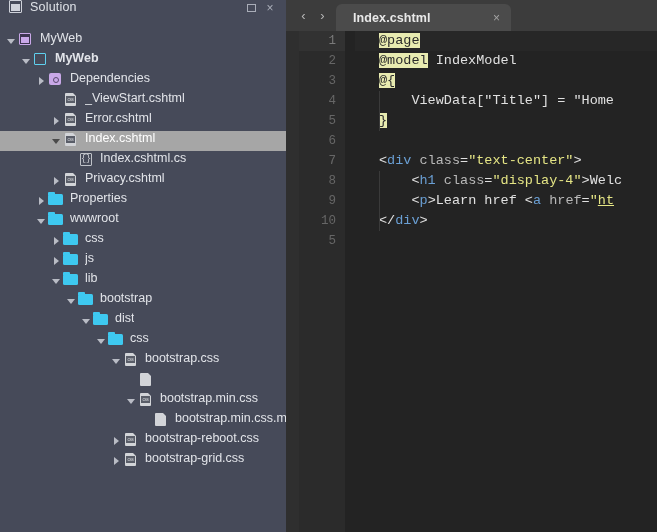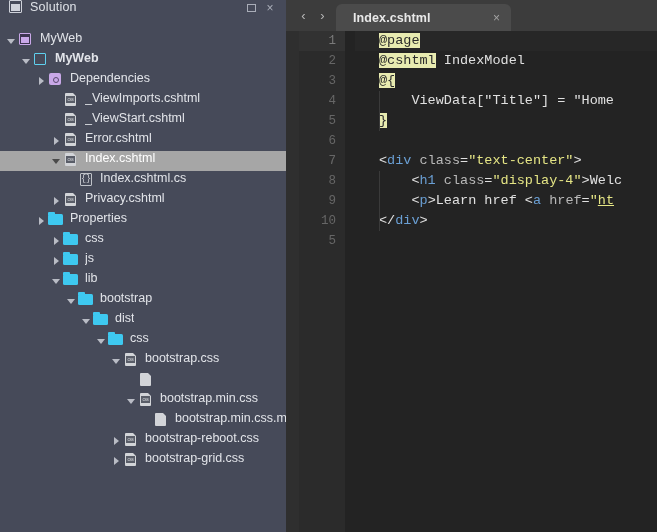--- a/index.html
+++ b/index.html
@@ -286,29 +286,20 @@
           </div>
           <span class="lbl">Dependencies</span>
         </div>
         <div class="row">
           <div style="flex: 0 0 49px; height: 20px;"></div>
           <div class="twisty none"></div>
           <div class="ic ic-file">
             <div class="pg"></div>
             <div class="badge">css</div>
           </div>
-          <span class="lbl">_ViewImports.cshtml</span>
-        </div>
-        <div class="row">
-          <div style="flex: 0 0 49px; height: 20px;"></div>
-          <div class="twisty none"></div>
-          <div class="ic ic-file">
-            <div class="pg"></div>
-            <div class="badge">css</div>
-          </div>
           <span class="lbl">_ViewStart.cshtml</span>
         </div>
         <div class="row">
           <div style="flex: 0 0 49px; height: 20px;"></div>
           <div class="twisty closed">
             <i></i>
           </div>
           <div class="ic ic-file">
             <div class="pg"></div>
             <div class="badge">css</div>
@@ -348,20 +339,30 @@
         </div>
         <div class="row">
           <div style="flex: 0 0 34px; height: 20px;"></div>
           <div class="twisty closed">
             <i></i>
           </div>
           <div class="ic ic-folder">
             <div class="fo"></div>
           </div>
           <span class="lbl">Properties</span>
+        </div>
+        <div class="row">
+          <div style="flex: 0 0 34px; height: 20px;"></div>
+          <div class="twisty open">
+            <i></i>
+          </div>
+          <div class="ic ic-folder">
+            <div class="fo"></div>
+          </div>
+          <span class="lbl">wwwroot</span>
         </div>
         <div class="row">
           <div style="flex: 0 0 49px; height: 20px;"></div>
           <div class="twisty closed">
             <i></i>
           </div>
           <div class="ic ic-folder">
             <div class="fo"></div>
           </div>
           <span class="lbl">css</span>
@@ -499,21 +500,21 @@
           <div class="gl">5</div>
           <div class="gl">6</div>
           <div class="gl">7</div>
           <div class="gl">8</div>
           <div class="gl">9</div>
           <div class="gl">10</div>
           <div class="gl">5</div>
         </div>
       <div id="codearea">
           <div class="cl cur"><span class="tk-razor">@page</span></div>
-          <div class="cl"><span class="tk-razor">@cshtml</span><span class="tk-plain"> IndexModel</span></div>
+          <div class="cl"><span class="tk-razor">@model</span><span class="tk-plain"> IndexModel</span></div>
           <div class="cl"><span class="tk-razor">@{</span></div>
           <div class="cl"><span class="tk-plain">    ViewData[</span><span class="tk-plain">"Title"</span><span class="tk-plain">] = </span><span class="tk-plain">"Home</span></div>
           <div class="cl"><span class="tk-razor">}</span></div>
           <div class="cl">&nbsp;</div>
           <div class="cl"><span class="tk-plain">&lt;</span><span class="tk-tag">div</span><span class="tk-plain"> </span><span class="tk-attr">class</span><span class="tk-plain">=</span><span class="tk-str">"text-center"</span><span class="tk-plain">&gt;</span></div>
           <div class="cl"><span class="tk-plain">    &lt;</span><span class="tk-tag">h1</span><span class="tk-plain"> </span><span class="tk-attr">class</span><span class="tk-plain">=</span><span class="tk-str">"display-4"</span><span class="tk-plain">&gt;</span><span class="tk-plain">Welc</span></div>
           <div class="cl"><span class="tk-plain">    &lt;</span><span class="tk-tag">p</span><span class="tk-plain">&gt;</span><span class="tk-plain">Learn href </span><span class="tk-plain">&lt;</span><span class="tk-tag">a</span><span class="tk-plain"> </span><span class="tk-attr">href</span><span class="tk-plain">=</span><span class="tk-str">"</span><span class="tk-link">ht</span></div>
           <div class="cl"><span class="tk-plain">&lt;/</span><span class="tk-tag">div</span><span class="tk-plain">&gt;</span></div>
           <div class="cl">&nbsp;</div>
           <div class="indent-guide" style="left: 34px; top: 60px; height: 40px;"></div>

